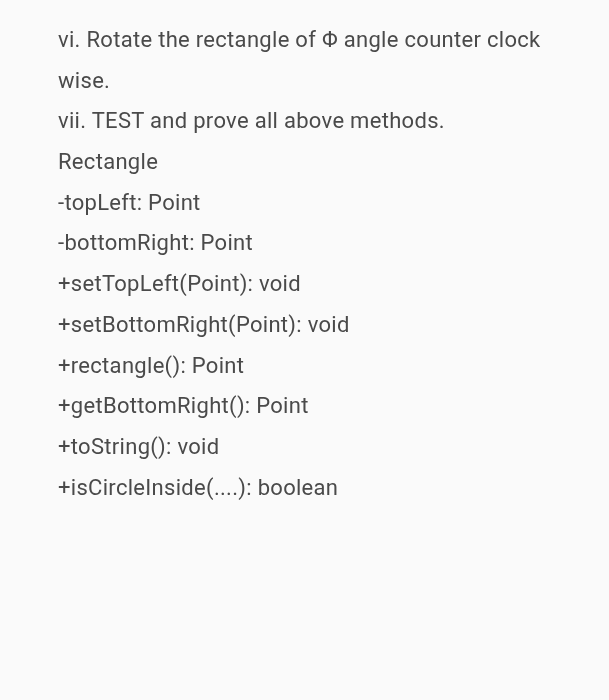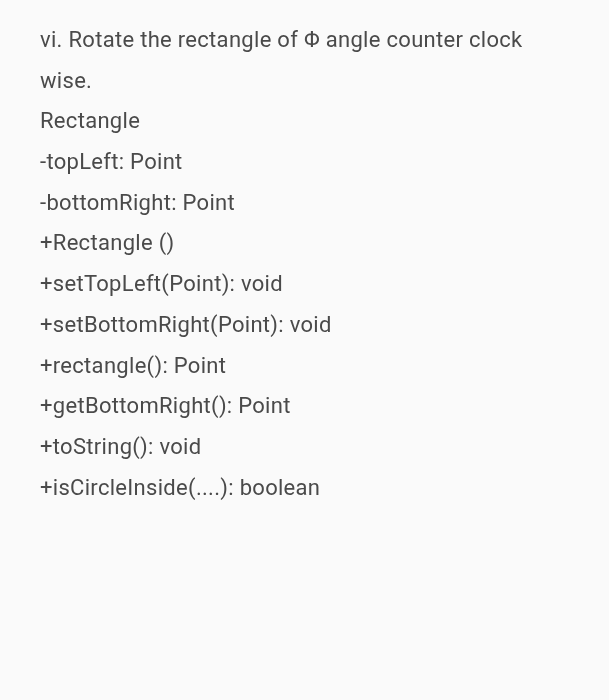--- a/index.html
+++ b/index.html
@@ -13,30 +13,31 @@
       background-color: #fafafa;
       font-family: -apple-system, BlinkMacSystemFont, "Segoe UI", Roboto, Helvetica, Arial, sans-serif;
       padding: 20px 30px 20px 40px;
       color: #4a4a4a;
       font-size: 22px;
       line-height: 1.85;
       letter-spacing: 0.3px;
     }
     .text-line {
       display: block;
+      margin-left: 18px;
     }
   </style>
 </head>
 <body>
 
 <div class="content">
   <span class="text-line">vi. Rotate the rectangle of Φ angle counter clock wise.</span>
+  <span class="text-line">vii. TEST and prove all above methods.</span>
   <span class="text-line">Rectangle</span>
   <span class="text-line">-topLeft: Point</span>
   <span class="text-line">-bottomRight: Point</span>
-  <span class="text-line">+Rectangle ()</span>
   <span class="text-line">+setTopLeft(Point): void</span>
   <span class="text-line">+setBottomRight(Point): void</span>
   <span class="text-line">+rectangle(): Point</span>
   <span class="text-line">+getBottomRight(): Point</span>
   <span class="text-line">+toString(): void</span>
   <span class="text-line">+isCircleInside(....): boolean</span>
 </div>
 
 </body></html>

